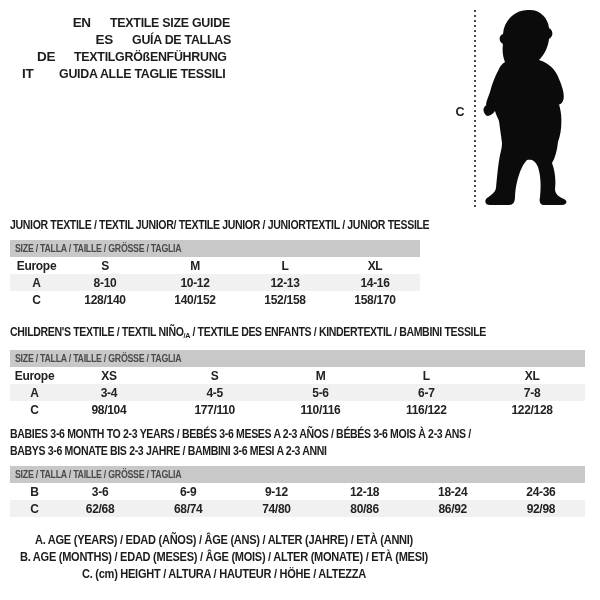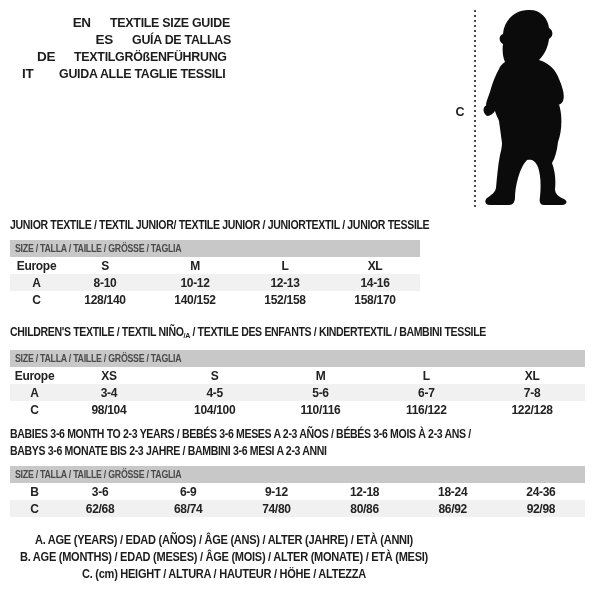--- a/index.html
+++ b/index.html
@@ -149,21 +149,21 @@
         <td class="lbl">A</td>
         <td>3-4</td>
         <td>4-5</td>
         <td>5-6</td>
         <td>6-7</td>
         <td>7-8</td>
       </tr>
       <tr>
         <td class="lbl">C</td>
         <td>98/104</td>
-        <td>104/100</td>
+        <td>177/110</td>
         <td>110/116</td>
         <td>116/122</td>
         <td>122/128</td>
       </tr>
     </tbody>
       </table>
   </div>
 
   <div class="tbl w575" style="top:426px">
     <div class="tbl-title" style="margin-bottom:0">BABIES 3-6 MONTH TO 2-3 YEARS / BEBÉS 3-6 MESES A 2-3 AÑOS / BÉBÉS 3-6 MOIS À 2-3 ANS /</div>

